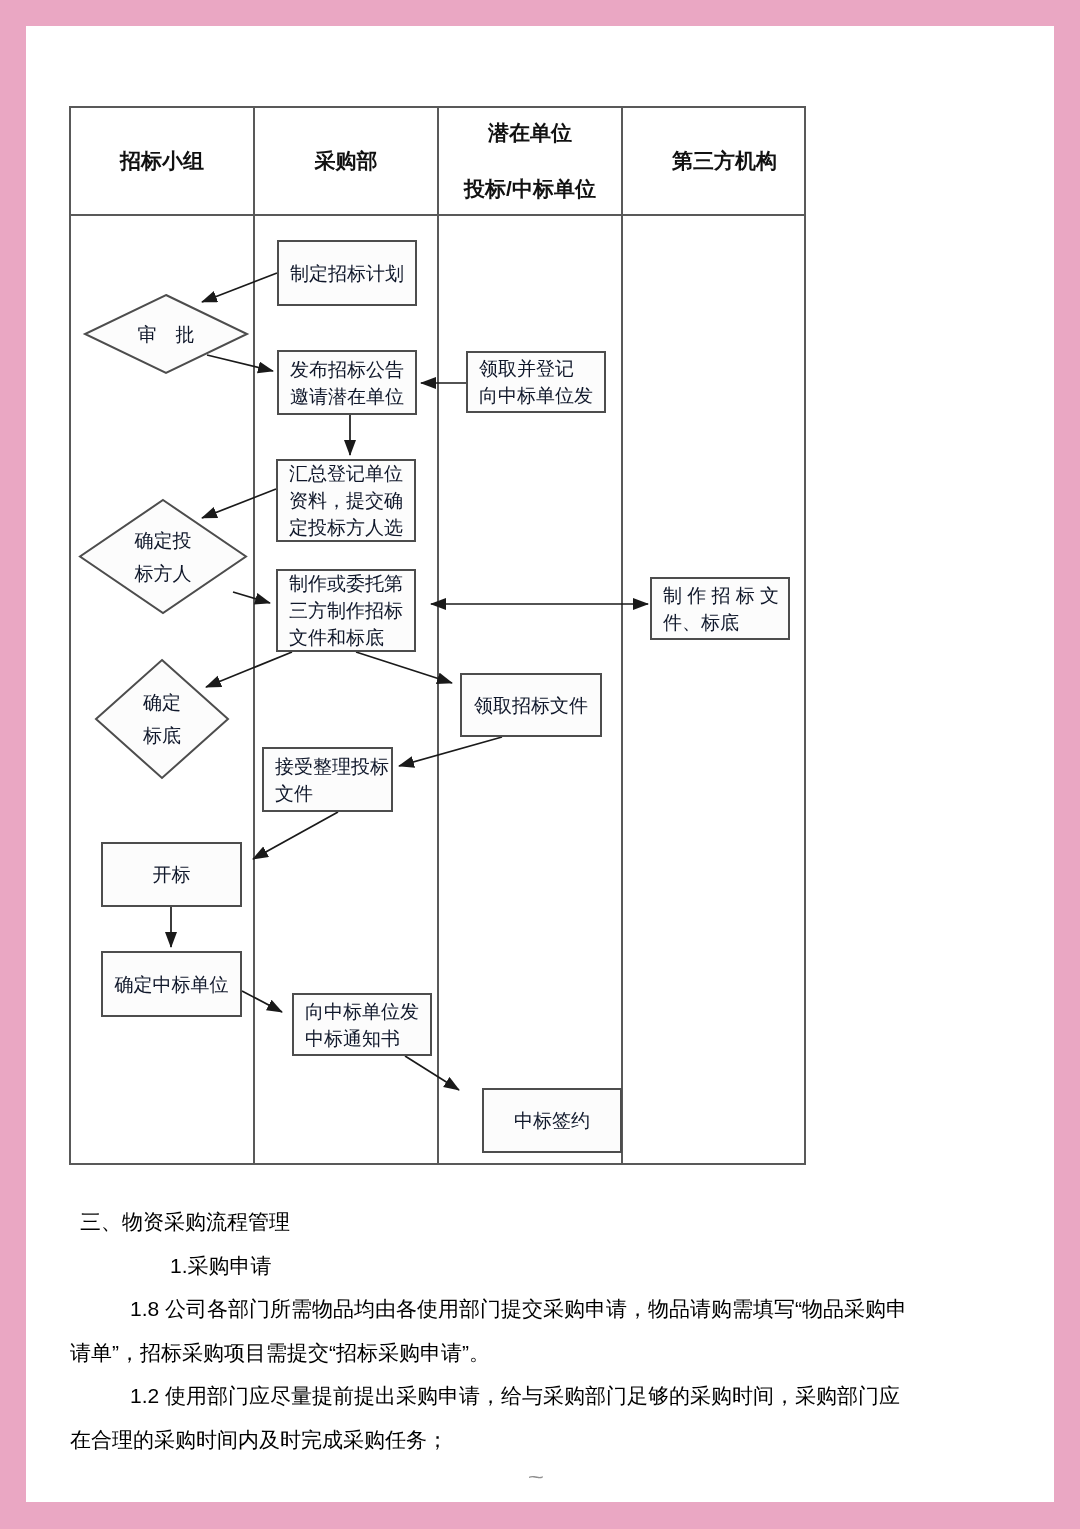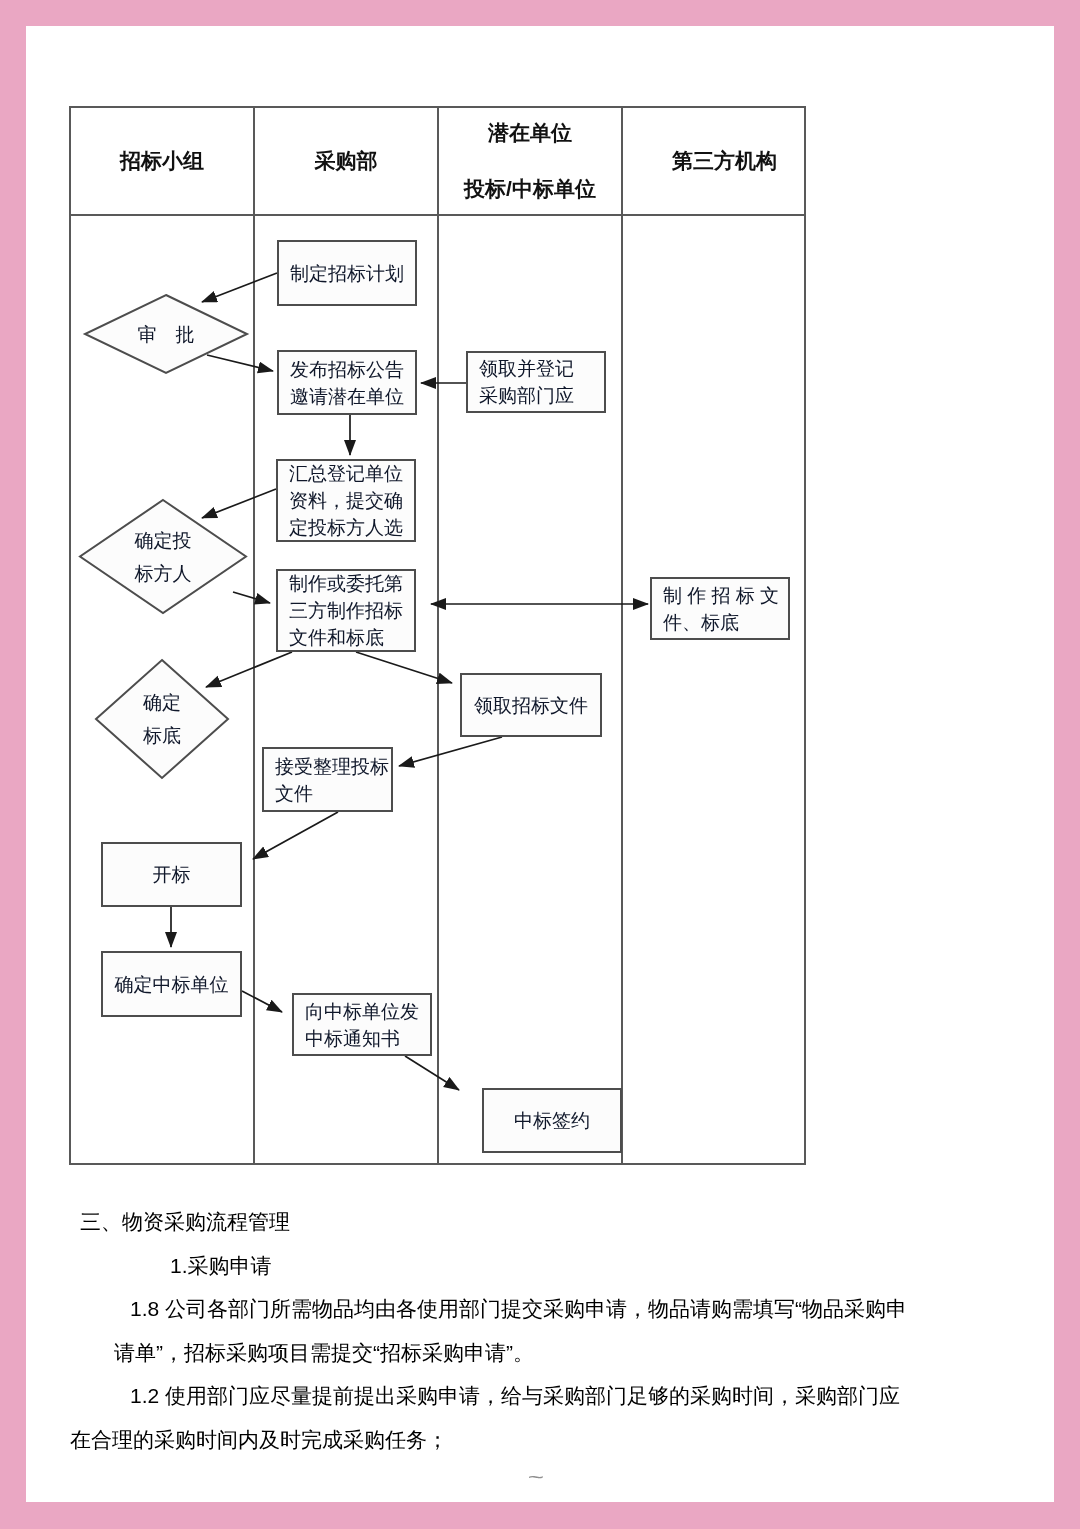--- a/index.html
+++ b/index.html
@@ -76,21 +76,21 @@
 
 投标/中标单位</div>
   <div class="lane-header" style="left:622px; width:159px;margin-left:23px;">第三方机构</div>
 
   <div id="nodes-layer">
       <div class="node rect" style="left: 277px; top: 240px; width: 140px; height: 66px;">制定招标计划</div>
       <div class="node diamond" style="left: 85px; top: 295px; width: 162px; height: 78px;">审　批</div>
       <div class="node rect ml" style="left: 277px; top: 350px; width: 140px; height: 65px;">发布招标公告
 邀请潜在单位</div>
       <div class="node rect ml" style="left: 466px; top: 351px; width: 140px; height: 62px;">领取并登记
-采购部门应</div>
+向中标单位发</div>
       <div class="node rect ml" style="left: 276px; top: 459px; width: 140px; height: 83px;">汇总登记单位
 资料，提交确
 定投标方人选</div>
       <div class="node diamond" style="left: 80px; top: 500px; width: 166px; height: 113px;">确定投
 标方人</div>
       <div class="node rect ml" style="left: 276px; top: 569px; width: 140px; height: 83px;">制作或委托第
 三方制作招标
 文件和标底</div>
       <div class="node rect ml" style="left: 650px; top: 577px; width: 140px; height: 63px;">制 作 招 标 文
 件、标底</div>
@@ -103,19 +103,19 @@
       <div class="node rect" style="left: 101px; top: 951px; width: 141px; height: 66px;">确定中标单位</div>
       <div class="node rect ml" style="left: 292px; top: 993px; width: 140px; height: 63px;">向中标单位发
 中标通知书</div>
       <div class="node rect" style="left: 482px; top: 1088px; width: 140px; height: 65px;">中标签约</div>
     </div>
 
   <div id="doc-text">
       <div class="doc-line" style="padding-left: 10px;">三、物资采购流程管理</div>
       <div class="doc-line" style="padding-left: 100px;">1.采购申请</div>
       <div class="doc-line" style="padding-left: 60px;">1.8 公司各部门所需物品均由各使用部门提交采购申请，物品请购需填写“物品采购申</div>
-      <div class="doc-line" style="padding-left: 0px; margin-left: 44px;">请单”，招标采购项目需提交“招标采购申请”。</div>
+      <div class="doc-line" style="padding-left: 0px;">请单”，招标采购项目需提交“招标采购申请”。</div>
       <div class="doc-line" style="padding-left: 60px;">1.2 使用部门应尽量提前提出采购申请，给与采购部门足够的采购时间，采购部门应</div>
       <div class="doc-line" style="padding-left: 0px;">在合理的采购时间内及时完成采购任务；</div>
     </div>
 
   <div class="smudge">~</div>
 </div>
 
 </body></html>

